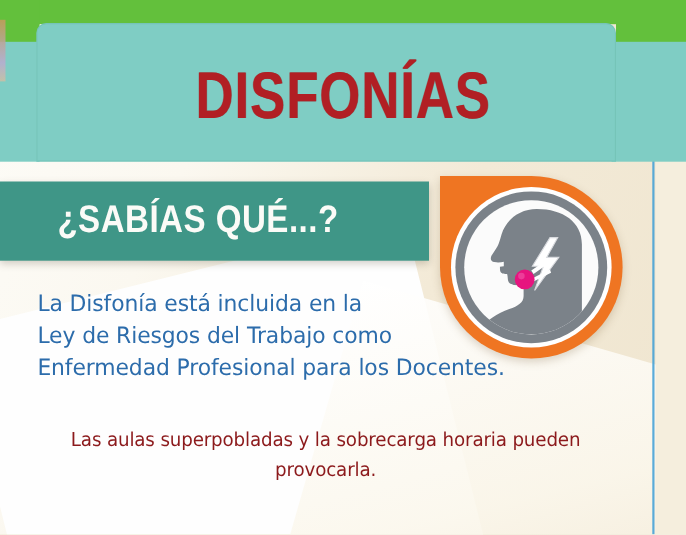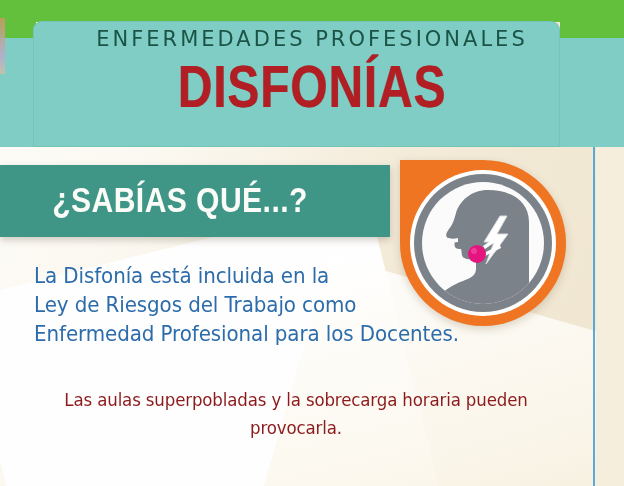--- a/index.html
+++ b/index.html
@@ -179,21 +179,20 @@
   <div class="rule-vertical"></div>
 
   <div class="green-band"></div>
   <div class="green-left-block"></div>
   <div class="green-right-block"></div>
 
   <div class="teal-header-fill-left"></div>
   <div class="teal-header-fill-right"></div>
   <div class="teal-header"></div>
 
-  <div class="kicker">ENFERMEDADES PROFESIONALES</div>
 
   <div class="headline">DISFONÍAS</div>
 
   <div class="edge-left-strip"></div>
 
   <div class="question-banner"></div>
   <div class="question-text">¿SABÍAS QUÉ...?</div>
 
   <div class="badge-wrap">
     <div class="badge-orange"></div>

